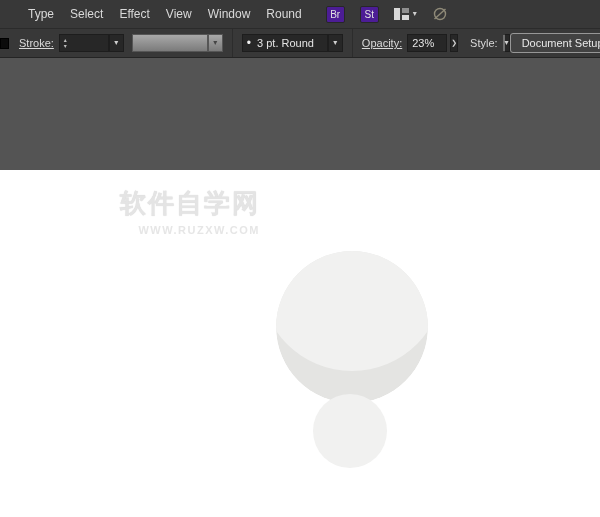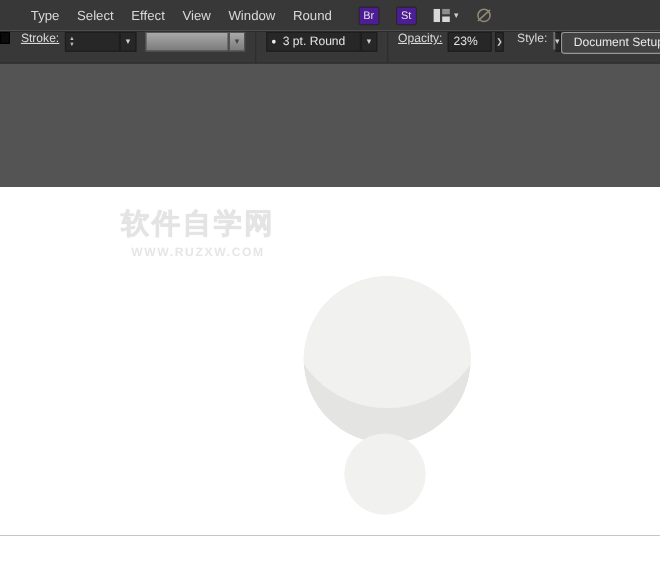--- a/index.html
+++ b/index.html
@@ -12,21 +12,21 @@
   .menu-item { padding:2px 8px; font-size:12px; color:var(--ui-text,#d9d9d9); cursor:default; white-space:nowrap; }
   .appbar-icons { display:flex; align-items:center; gap:15px; margin-left:16px; }
   .badge-btn { min-width:19px; height:17px; background:#4c1d95; border:1px solid #272727; border-radius:2px;
                color:#e2e2e2; font-size:10px; display:flex; align-items:center; justify-content:center; padding:0 2px; }
   .workspace-btn { display:flex; align-items:center; gap:4px; }
   .chev { font-size:8px; color:#cfcfcf; line-height:1; }
   .chev::before { content:"▾"; }
 
   
   .controlbar { height:30px; background:var(--controlbar-bg,#383838); border-top:1px solid #2b2b2b;
-                border-bottom:1px solid #242424; display:flex; font-size:11px;
+                border-bottom:1px solid #242424; display:flex; align-items:center; font-size:11px;
                 color:var(--ui-text,#d9d9d9); }
   .fill-swatch { width:9px; height:11px; background:#0b0b0b; border:1px solid #000; margin-right:10px; flex:none; }
   .ctl-label { margin-right:5px; white-space:nowrap; }
   .ub { text-decoration:underline; }
   .combo { display:flex; align-items:stretch; height:18px; }
   .combo .main { background:var(--field-bg,#272727); border:1px solid #1d1d1d; display:flex; align-items:center; padding:0 4px; color:#e4e4e4; }
   .combo .dd { width:15px; background:var(--field-bg,#272727); border:1px solid #1d1d1d; border-left:1px solid #1d1d1d;
                display:flex; align-items:center; justify-content:center; }
   .stepper { display:flex; flex-direction:column; justify-content:center; gap:1px; margin-right:6px; }
   .stepper i { font-style:normal; font-size:6px; line-height:5px; color:#bdbdbd; }
@@ -57,21 +57,21 @@
          padding:0 9px; font-size:11px; color:#e2e2e2; white-space:nowrap; }
   .tab-close { color:#c9c9c9; font-size:12px; line-height:1; }
 
   
   .canvas { position:relative; height:429px; background:var(--canvas-bg,#545454); overflow:hidden; }
   .artboard { position:absolute; left:0; right:0; top:112px; bottom:0; background:var(--artboard-bg,#ffffff); }
   .art-svg { position:absolute; left:0; top:0; }
   .shape-light { fill:var(--circle-light,#f1f1f0); }
   .shape-shadow { fill:var(--circle-shadow,#e4e4e2); }
 
-  .watermark { position:absolute; left:100px; top:16px; width:160px; text-align:center; pointer-events:none; }
+  .watermark { position:absolute; left:100px; top:16px; width:160px; text-align:right; pointer-events:none; }
   .wm-title { font-size:26px; font-weight:700; letter-spacing:2px; color:#e4e4e4;
               text-shadow:0 0 1px #d2d2d2; white-space:nowrap; }
   .wm-url { margin-top:3px; font-size:11px; font-weight:700; letter-spacing:1.5px; color:#e6e6e6; }
 
   .ws-grid-svg, .share-svg { display:block; }
 </style>
 </head>
 <body>
 
 <div class="app">

